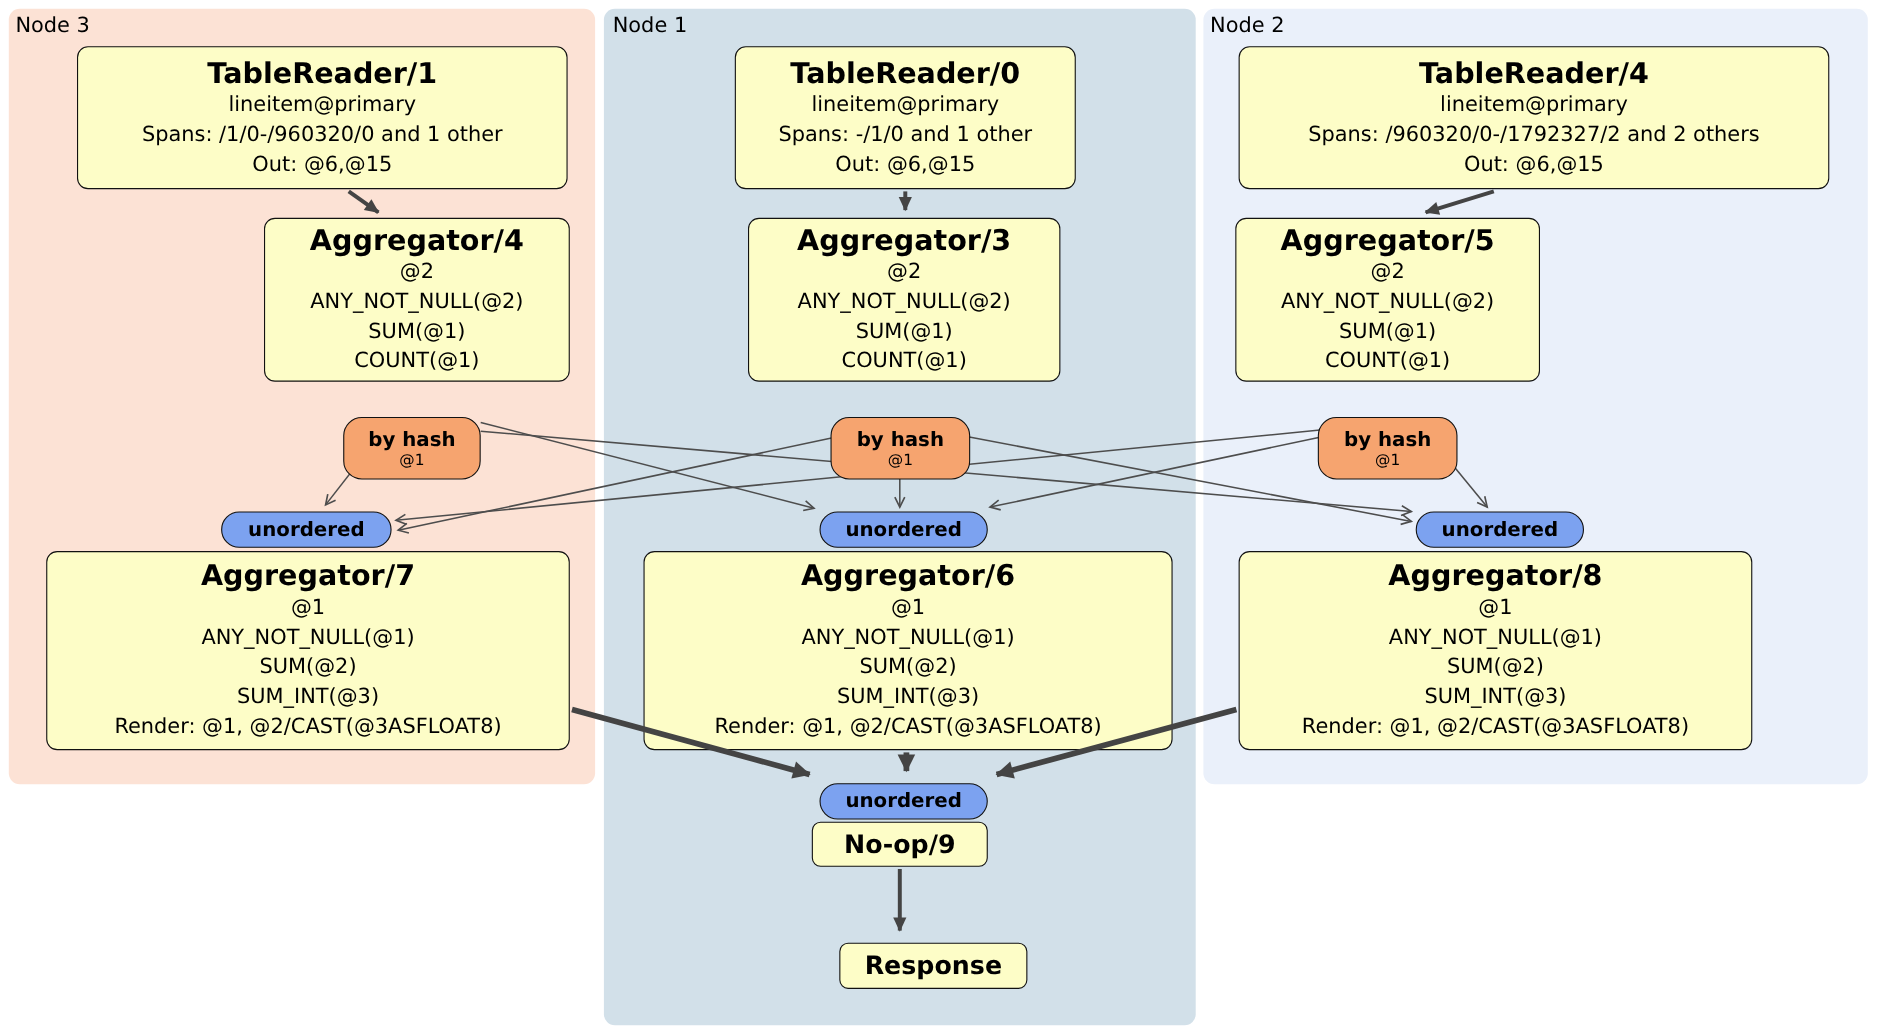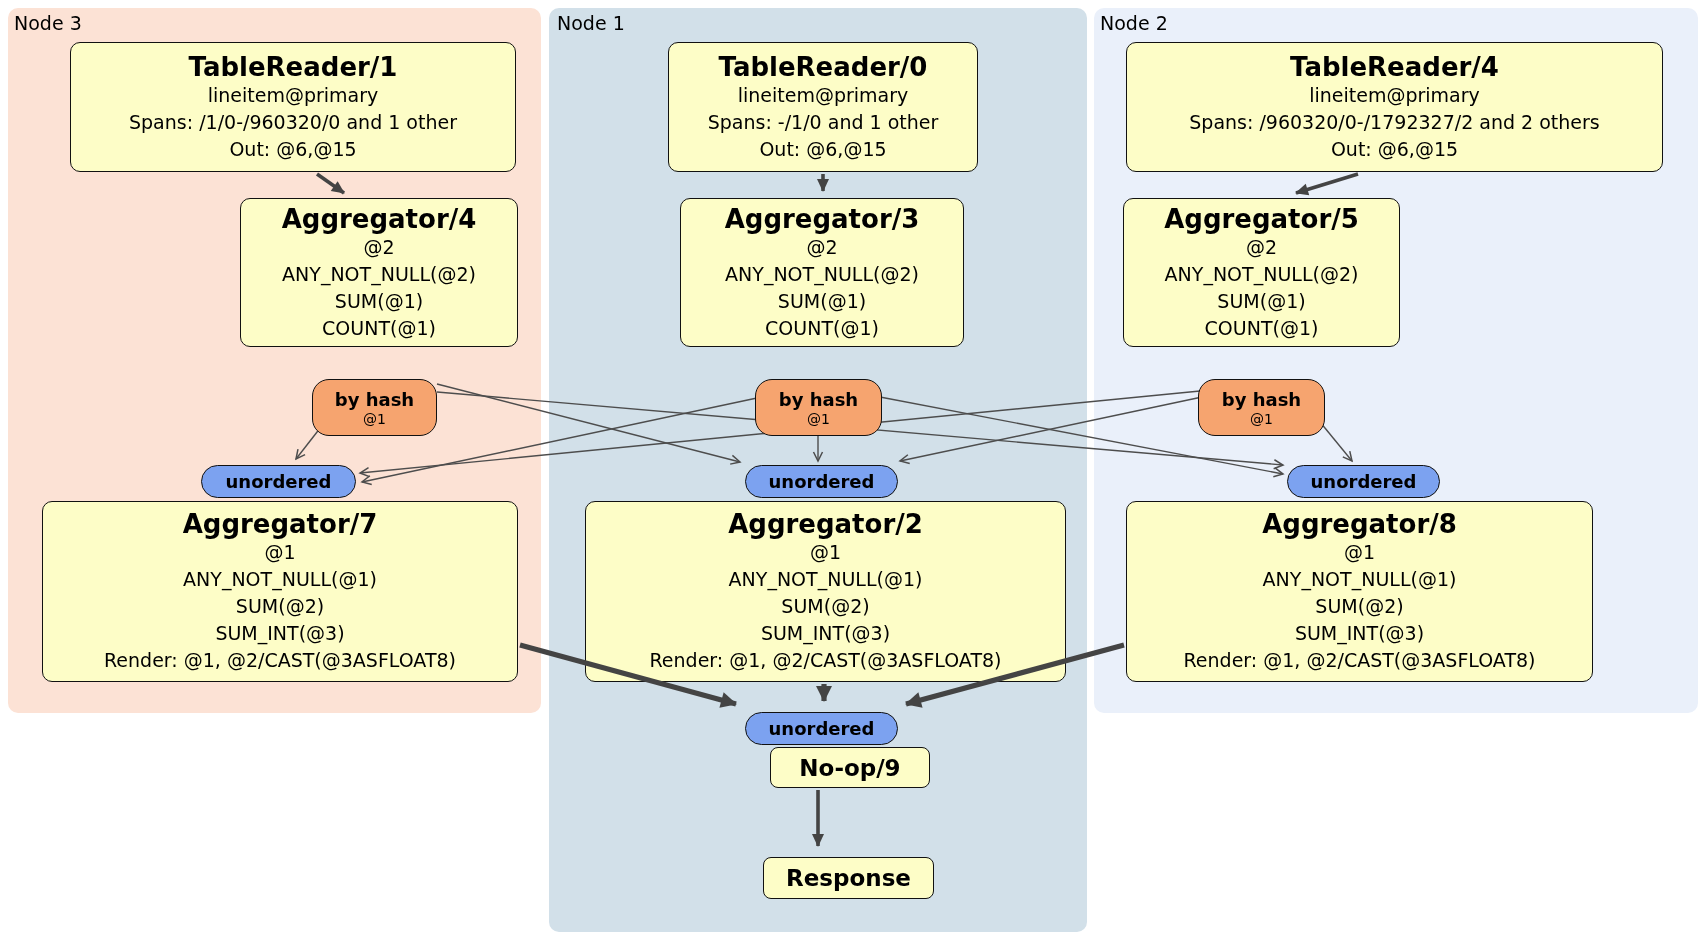--- a/index.html
+++ b/index.html
@@ -39,21 +39,21 @@
   #hash2{left:1198px;top:343px;}
 
   .uno-pill{position:absolute;height:33px;background:#7CA2F0;border:1.8px solid #111;
     border-radius:17px;display:flex;align-items:center;justify-content:center;
     font-weight:bold;font-size:18px;z-index:10;box-sizing:border-box;}
   #uno3{left:201px;top:465px;width:155px;}
   #uno1{left:745px;top:465px;width:153px;}
   #uno2{left:1287px;top:465px;width:153px;}
   #unoC{left:745px;top:712px;width:153px;}
 
-  #noop{left:738px;top:747px;width:160px;height:41px;border-radius:8px;margin-left:32px;}
+  #noop{left:738px;top:747px;width:160px;height:41px;border-radius:8px;}
   #resp{left:732px;top:857px;width:171px;height:42px;border-radius:8px;margin-left:31px;}
   #noop .box-title,#resp .box-title{font-size:23px;}
 
   #arrows{position:absolute;left:0;top:0;z-index:6;pointer-events:none;}
   .ln-thin{stroke:#4d4d4d;stroke-width:1.4px;}
   .ln-med{stroke:#444;stroke-width:3.6px;}
   .ln-thick{stroke:#444;stroke-width:5.2px;}
 </style>
 </head>
 <body>
@@ -141,21 +141,21 @@
     <div>ANY_NOT_NULL(@2)</div>
     <div>SUM(@1)</div>
     <div>COUNT(@1)</div>
   </div>
   <div class="hash-pill" id="hash1">
     <div class="hp-label">by hash</div>
     <div class="hp-detail">@1</div>
   </div>
   <div class="uno-pill" id="uno1">unordered</div>
   <div class="plan-box" id="agg6">
-    <div class="box-title">Aggregator/2</div>
+    <div class="box-title">Aggregator/6</div>
     <div>@1</div>
     <div>ANY_NOT_NULL(@1)</div>
     <div>SUM(@2)</div>
     <div>SUM_INT(@3)</div>
     <div>Render: @1, @2/CAST(@3ASFLOAT8)</div>
   </div>
 
   <div class="plan-box" id="tr2">
     <div class="box-title">TableReader/4</div>
     <div>lineitem@primary</div>

